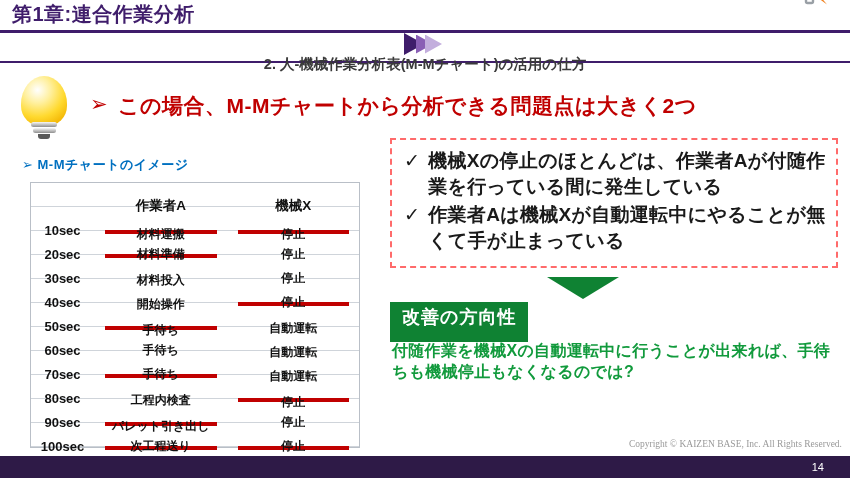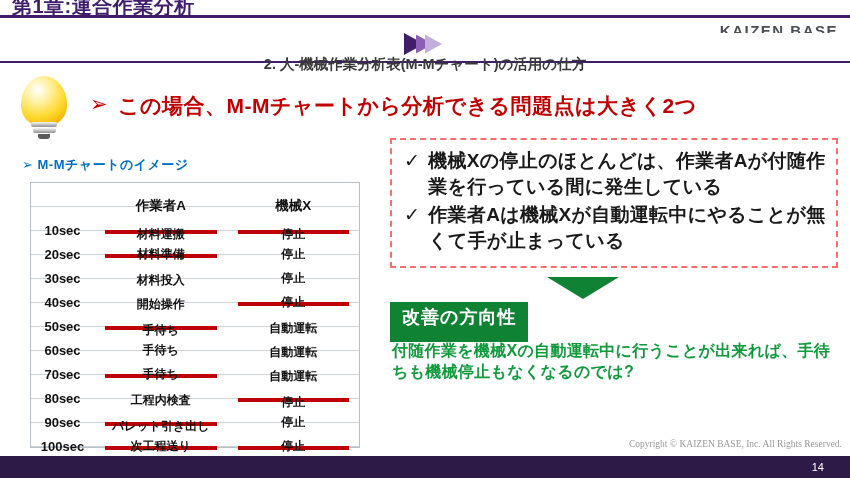--- a/index.html
+++ b/index.html
@@ -2,23 +2,23 @@
 <html style="--purple-dark: #3F1D6B; --purple-mid: #8A5FB5; --purple-light: #C3AEDD; --footer-bar: #2E1A47; --red-accent: #C00000; --blue-accent: #0070C0; --green-accent: #119A3C; --green-dark: #0F8233; --cell-aux: #FBE6C2; --cell-main: #CCFFCC; --cell-waste: #FA96F2; --cell-border: #C00000; --table-header-bg: #E6EAEF; --time-col-bg: #F2F2F2; --dashed-border: #FF6B6B; --copyright-gray: #999999; --logo-orange: #F07F1A; --logo-gray: #9AA0A6;"><head>
 <meta charset="utf-8">
 <style>
   html,body{margin:0;padding:0;background:#e8e8e8;}
   .slide{
     position:relative;width:850px;height:478px;background:#fff;overflow:hidden;
     font-family:"Liberation Sans","DejaVu Sans",sans-serif;
   }
   
   .titlebar{
-    position:absolute;top:0;left:0;right:0;height:18px;box-sizing:border-box;
+    position:absolute;top:0;left:0;right:0;height:33px;box-sizing:border-box;
     border-bottom:3px solid var(--purple-dark);
-    display:flex;justify-content:space-between;align-items:center;padding:0 12px 2px 12px;
+    display:flex;justify-content:space-between;align-items:center;padding:0 22px 2px 12px;
   }
   .title{font-size:20px;font-weight:bold;color:var(--purple-dark);letter-spacing:.5px;}
   .logo{display:flex;align-items:flex-end;gap:22px;flex-direction:column;}
   .logo-icon rect{stroke:var(--logo-gray);}
   .logo-icon path{fill:var(--logo-orange);}
   .logo-text{font-size:15px;font-weight:bold;color:#4A4F55;letter-spacing:1.5px;}
   
   .subheader{
     position:absolute;top:33px;left:0;right:0;height:30px;box-sizing:border-box;
     border-bottom:2px solid var(--purple-dark);background:#fff;

